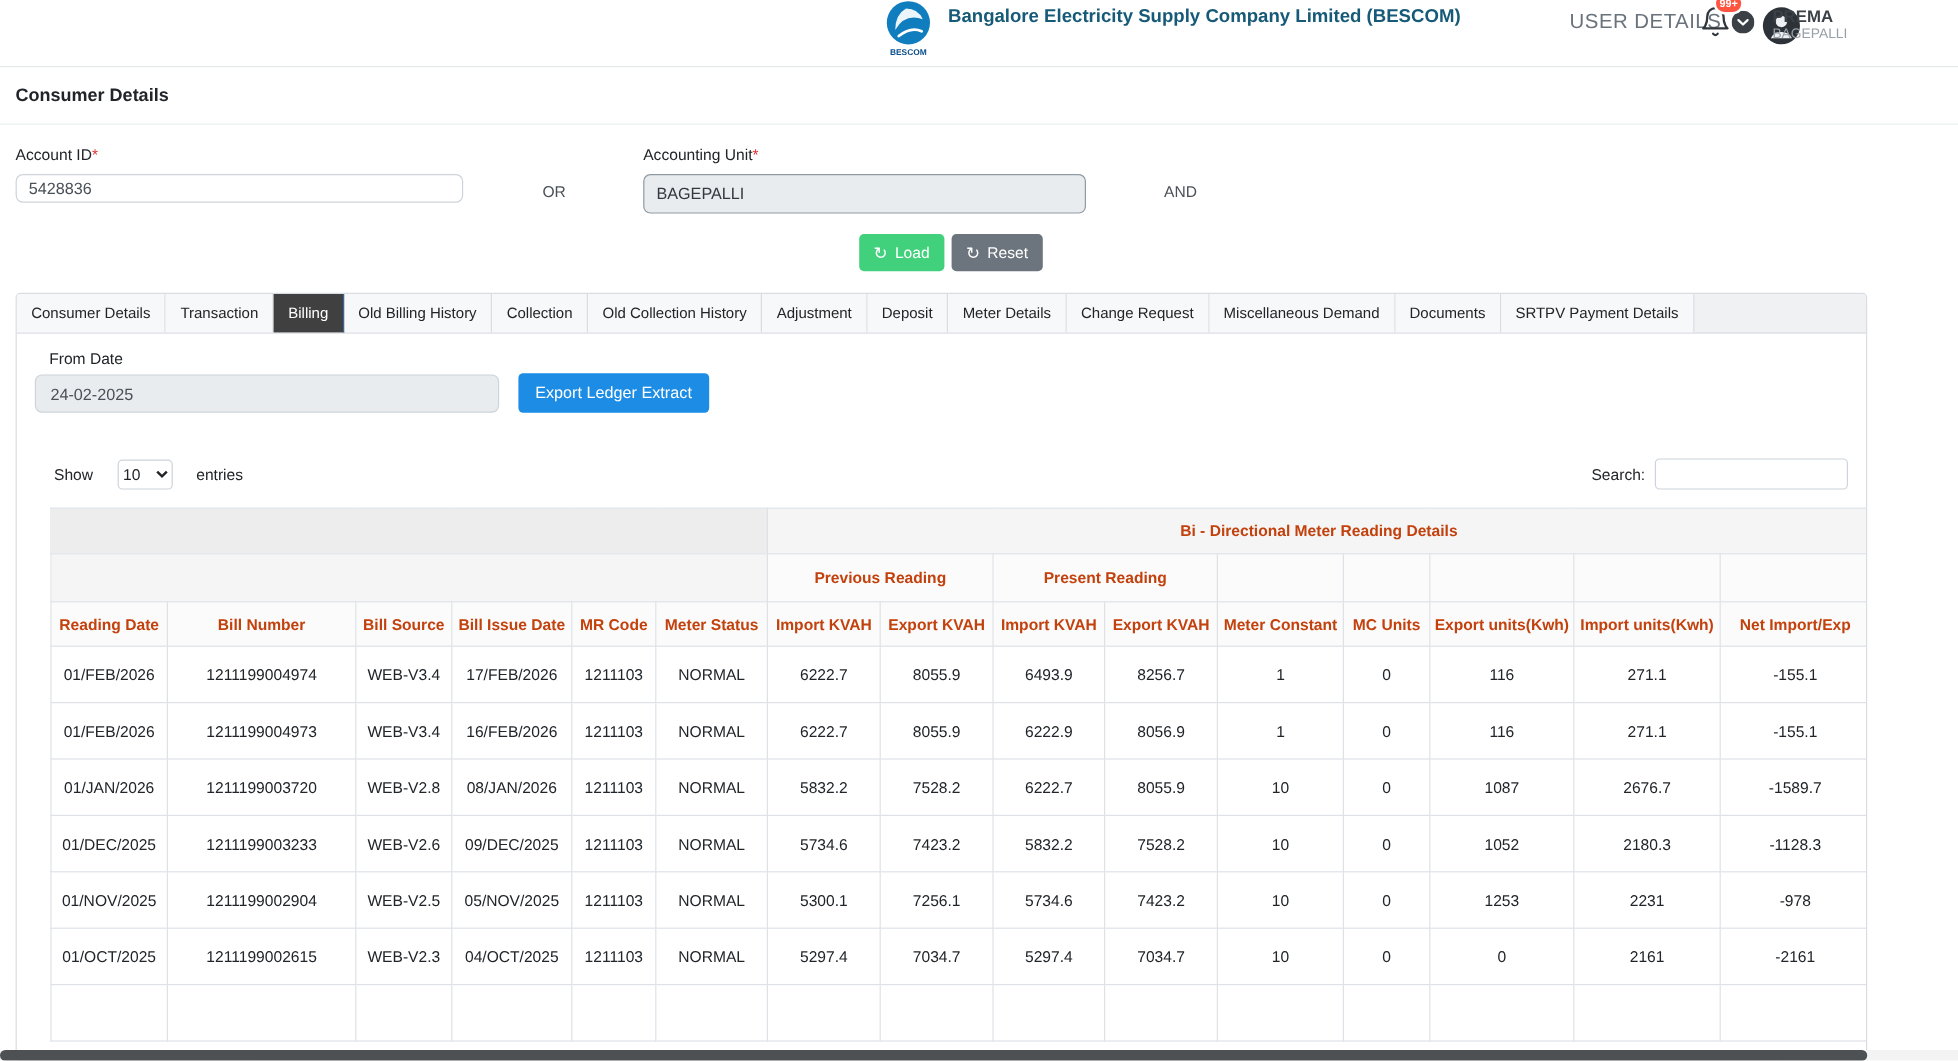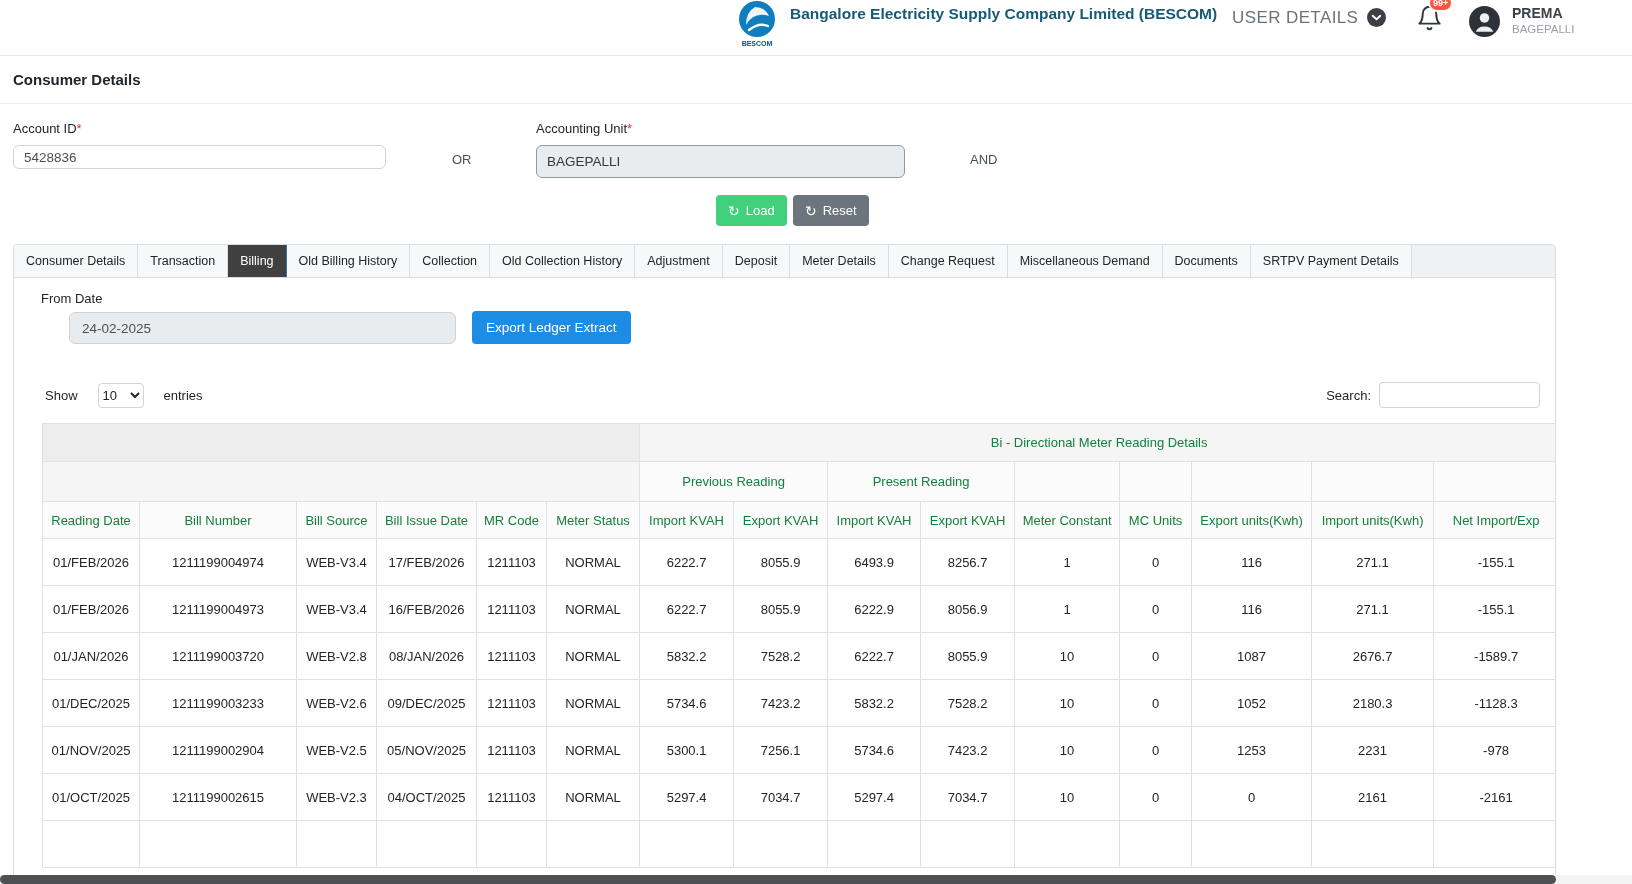--- a/index.html
+++ b/index.html
@@ -4,28 +4,28 @@
 <style>
   * { box-sizing: border-box; margin: 0; padding: 0; }
   html,body { background:#fff; }
   body { font-family:"Liberation Sans", sans-serif; color:#212529; }
   .page { position:relative; width:1632px; height:884px; overflow:hidden; background:#fff; }
 
   
   .topbar { position:relative; height:56px; border-bottom:1px solid #e6e9ec; }
   .brand { position:absolute; left:737px; top:0; display:flex; gap:13px; align-items:flex-start; }
   .org-title { margin-top:5px; font-size:15.5px; font-weight:700; color:#175a78; white-space:nowrap; }
-  .user-details { position:absolute; left:1232px; top:8px; display:flex; gap:9px;
+  .user-details { position:absolute; left:1308px; top:8px; display:flex; align-items:center; gap:9px;
                   color:#6a737c; font-size:17px; letter-spacing:.4px; cursor:pointer; }
   .bell-wrap { position:absolute; left:1416px; top:4px; cursor:pointer; }
   .badge { position:absolute; top:-10px; left:12px; min-width:19px; height:18px; padding:0 3px;
            background:#ff5440; border:2px solid #fff; border-radius:10px; color:#fff;
            font-size:9px; font-weight:700; display:flex; align-items:center; justify-content:center; }
   .avatar { position:absolute; left:1468px; top:5px; cursor:pointer; }
-  .user-meta { position:absolute; left:1512px; top:4px; line-height:1.3; }
+  .user-meta { position:absolute; left:1477px; top:4px; line-height:1.3; }
   .user-name { font-size:14px; font-weight:700; color:#3a4046; }
   .user-unit { font-size:11.5px; color:#97a0a8; }
 
   
   .page-heading { padding:15px 0 14px 13px; border-bottom:1px solid #eceff1; }
   .page-heading span { font-size:15px; font-weight:700; color:#212529; }
 
   
   .form-area { position:relative; height:144px; }
   .fg { position:absolute; top:17px; }
@@ -50,37 +50,37 @@
   .tabs { list-style:none; display:flex; background:#f0f1f2; border-bottom:1px solid #d9dde1; }
   .tab { font-size:12.5px; color:#212529; padding:9px 12px; border-right:1px solid #d9dde1;
          background:#f7f8f9; white-space:nowrap; cursor:pointer; }
   .tab.active { background:#404040; border-color:#3473b0; color:#fff; }
   .panel-body { padding:13px 15px; }
 
   .filter-row { display:flex; align-items:flex-end; }
   .filter-group label { display:block; font-size:13px; color:#212529; margin-bottom:6px; padding-left:12px; }
   .date-input { height:32px; background:#e9ecef; border:1px solid #ced4da; border-radius:6px;
                 padding:0 12px; font-size:13.5px; color:#495057; font-family:inherit; }
-  #from-date { width:387px;margin-left:40px; } #to-date { width:360px; margin-left:3px; }
+  #from-date { width:387px; } #to-date { width:360px; margin-left:3px; }
   .btn-export { margin-left:16px; height:33px; background:#1d8ce4; color:#fff; border:none;
                 border-radius:4px; font-size:13.5px; font-family:inherit; padding:0 14px; cursor:pointer; }
 
   .dt-controls { display:flex; align-items:center; justify-content:space-between; margin-top:38px; }
   .dt-left { display:flex; align-items:center; gap:20px; margin-left:16px; font-size:13px; }
   .page-size { width:46px; height:25px; font-size:13px; font-family:inherit; border:1px solid #ced4da;
                border-radius:4px; color:#212529; background:#fff; }
   .dt-right { display:flex; align-items:center; gap:8px; font-size:13px; }
   .search-input { width:161px; height:26px; border:1px solid #ced4da; border-radius:4px;
                   padding:0 8px; font-size:13px; font-family:inherit; }
 
   
   .data-table { border-collapse:collapse; table-layout:fixed; width:1516px; margin:15px 0 0 13px; }
   .data-table th, .data-table td { border:1px solid #dee2e6; text-align:center;
                                    overflow:hidden; white-space:nowrap; }
-  .data-table thead th { font-size:13px; font-weight:400; color:#15803d; background:#fbfbfb; }
+  .data-table thead th { font-size:13px; font-weight:700; color:#c2410c; background:#fbfbfb; }
   .group-row th { height:38px; } .sub-row th { height:40px; } .cols-row th { height:37px; padding:0 3px; }
   .group-row .blank { background:#ededed; }
   .group-row .group-title { background:#f5f5f5; }
   .sub-row .blank { background:#f5f5f5; }
   .data-table tbody td { height:47px; font-size:13px; color:#212529; }
   .partial-row td { height:26px; }
 
   
   .hscroll { position:absolute; left:0; bottom:0; width:1632px; height:9px; background:#f3f3f3; }
   .hscroll .thumb { position:absolute; left:0; top:0; height:9px; width:1556px;

